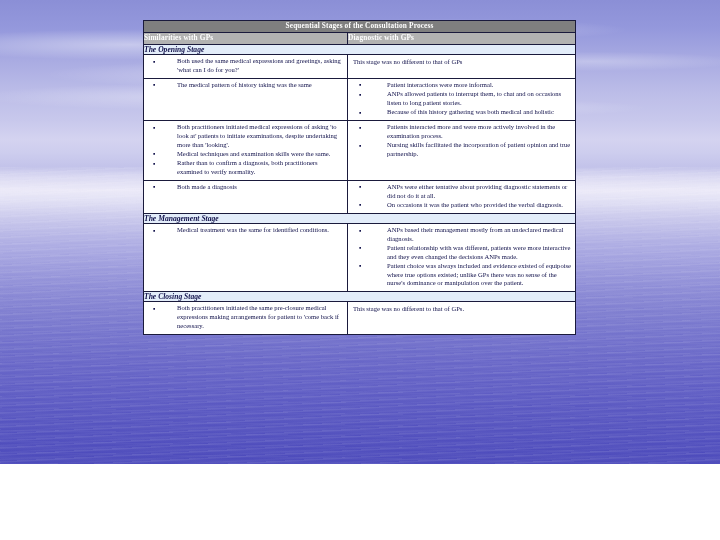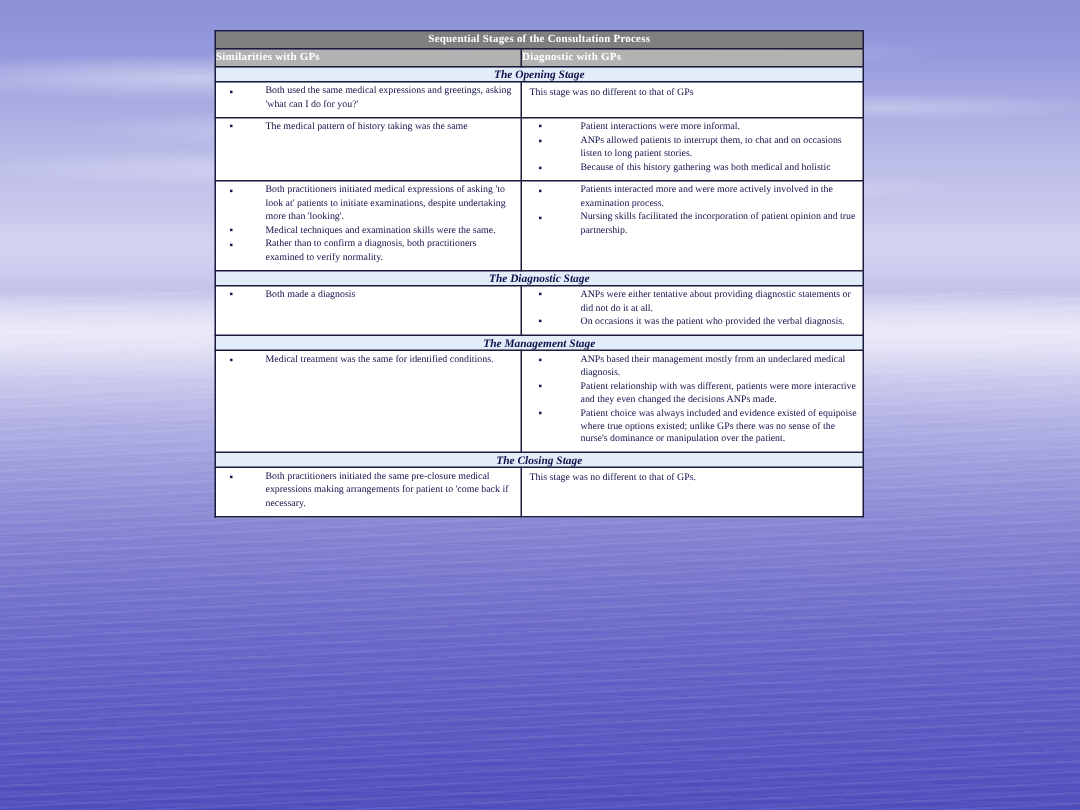--- a/index.html
+++ b/index.html
@@ -10,21 +10,21 @@
     width: 720px;
     height: 540px;
     overflow: hidden;
     font-family: "Liberation Serif", serif;
   }
 
   
   #slide {
     position: relative;
     width: 720px;
-    height: 540px;
+    height: 464px;
     overflow: hidden;
     background:
       linear-gradient(180deg,
         #8b8fd6 0%,
         #9498dc 6%,
         #a9abe2 13%,
         #bcbde8 20%,
         #c8c8ec 26%,
         #d4d3f0 30%,
         #cdcdee 33%,
@@ -121,21 +121,20 @@
     text-align: left;
     font-size: 7.3px;
     font-weight: bold;
     color: #ffffff;
     letter-spacing: 0.15px;
     padding: 4px 2px 4px 2px;
     height: 11px;
   }
   td.stage-cell {
     background: #e3edfa;
-    text-align: center;
     font-size: 7.6px;
     font-weight: bold;
     font-style: italic;
     color: #10104a;
     padding: 3px 2px 3px 2px;
   }
   td.body-cell {
     background: #ffffff;
     color: #10104a;
     font-size: 6.6px;
@@ -273,23 +272,20 @@
                   </li>
                   <li>
                     <span class="bm">▪</span>
                     <span class="bt">Nursing skills facilitated the incorporation of patient opinion and true partnership.</span>
                   </li>
                 </ul>
               </div>
             </td>
           </tr>
           <tr>
-            <td class="stage-cell" colspan="2">The Diagnostic Stage</td>
-          </tr>
-          <tr>
             <td class="body-cell left-col">
               <div class="cell-pad">
                 <ul class="b">
                   <li>
                     <span class="bm">▪</span>
                     <span class="bt">Both made a diagnosis</span>
                   </li>
                 </ul>
               </div>
             </td>

